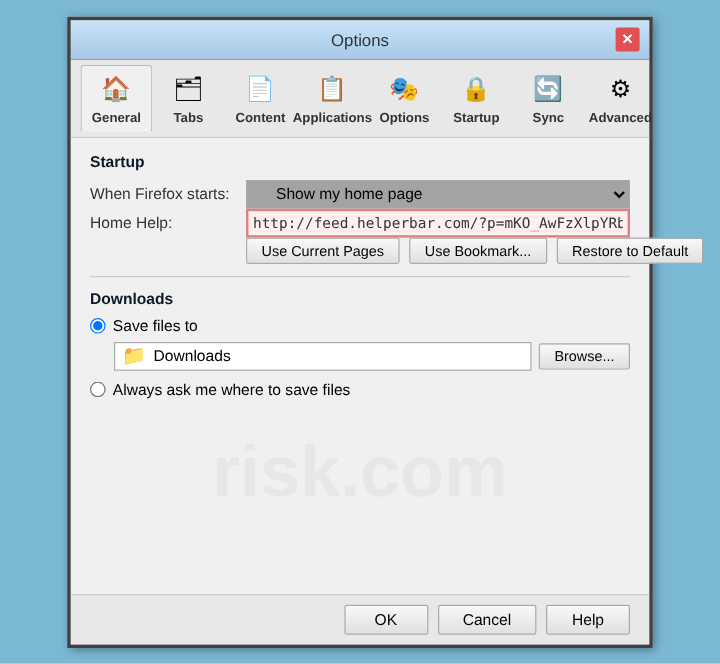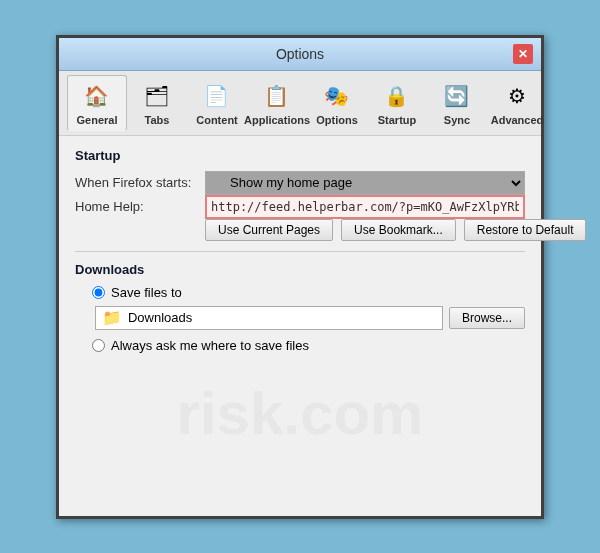--- a/index.html
+++ b/index.html
@@ -141,21 +141,21 @@
     .separator {
       border: none;
       border-top: 1px solid #ccc;
       margin: 10px 0;
     }
     .radio-row {
       display: flex;
       align-items: center;
       gap: 6px;
       margin-bottom: 6px;
-      margin-left: 17px;
+      margin-left: 0;
     }
     .download-path-row {
       display: flex;
       align-items: center;
       gap: 6px;
       margin-left: 20px;
       margin-bottom: 8px;
     }
     .path-display {
       flex: 1;
@@ -295,13 +295,18 @@
     <div class="radio-row">
       <input type="radio" name="download" id="alwaysask" style="">
       <label for="alwaysask">Always ask me where to save files</label>
     </div>
 
     <div class="watermark">
       <div class="watermark-text">risk.com</div>
     </div>
   </div>
 
+  <div class="footer">
+    <button class="footer-btn">OK</button>
+    <button class="footer-btn">Cancel</button>
+    <button class="footer-btn">Help</button>
+  </div>
 </div>
 
 </body></html>

